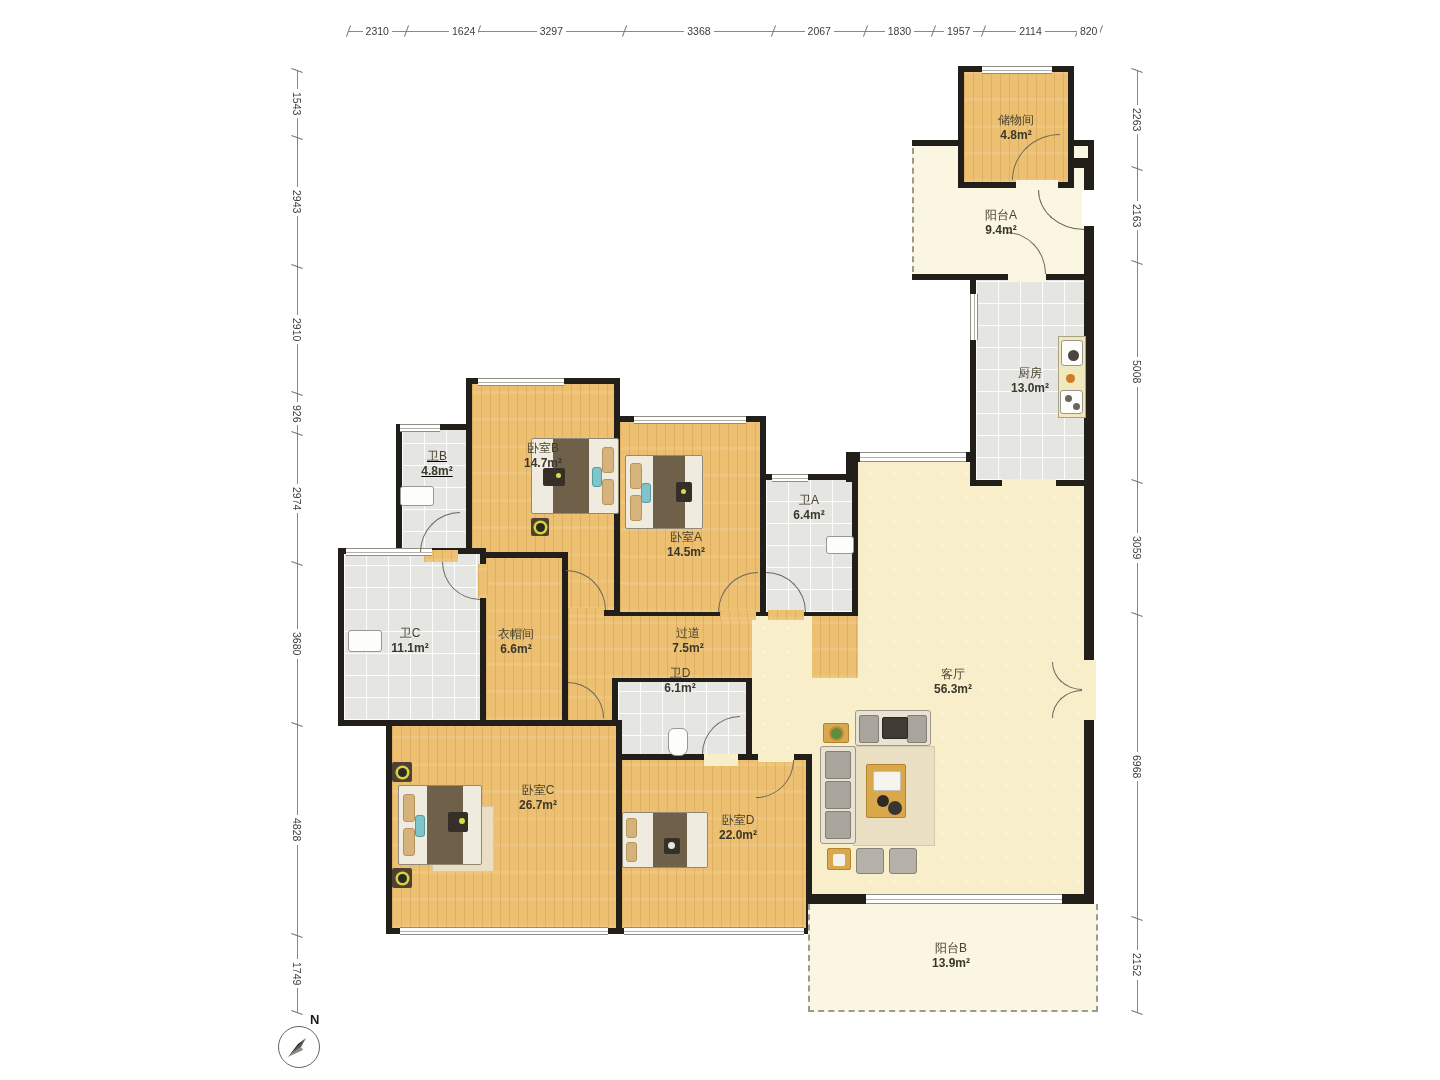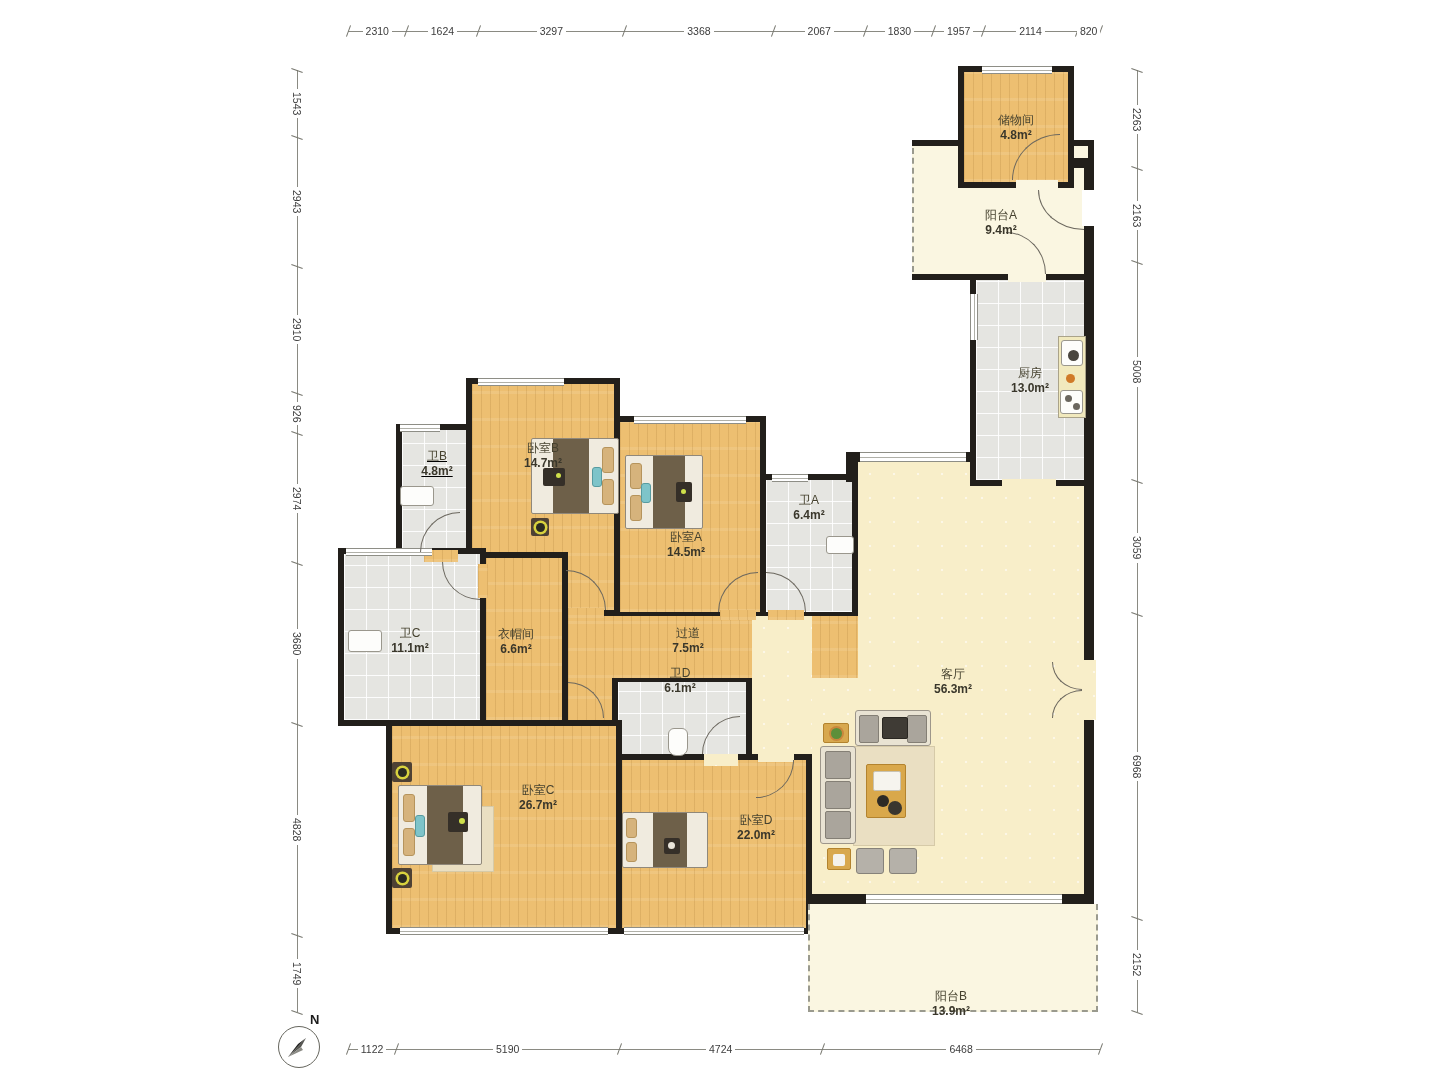--- a/index.html
+++ b/index.html
@@ -288,34 +288,34 @@
     <span class="rarea">56.3m²</span>
   </div>
   <div class="rlabel" style="left:680px;top:681px;">
     <span class="rname">卫D</span>
     <span class="rarea">6.1m²</span>
   </div>
   <div class="rlabel" style="left:538px;top:798px;">
     <span class="rname">卧室C</span>
     <span class="rarea">26.7m²</span>
   </div>
-  <div class="rlabel" style="left:756px;top:828px;">
+  <div class="rlabel" style="left:738px;top:828px;">
     <span class="rname">卧室D</span>
     <span class="rarea">22.0m²</span>
   </div>
-  <div class="rlabel" style="left:951px;top:956px;margin-top:48px;">
+  <div class="rlabel" style="left:951px;top:956px;">
     <span class="rname">阳台B</span>
     <span class="rarea">13.9m²</span>
   </div>
 
   <div class="ruler h" style="left:348px;top:22px;width:752px;height:18px;">
     <div class="seg h" style="flex-grow: 1320;">
         <span class="dlabel">2310</span>
       </div>
-    <div class="seg h" style="flex-grow: 1624;">
+    <div class="seg h" style="flex-grow: 1624; justify-content: flex-end;">
         <span class="dlabel">1624</span>
       </div>
     <div class="seg h" style="flex-grow: 3297;">
         <span class="dlabel">3297</span>
       </div>
     <div class="seg h" style="flex-grow: 3368;">
         <span class="dlabel">3368</span>
       </div>
     <div class="seg h" style="flex-grow: 2067;">
         <span class="dlabel">2067</span>
@@ -327,34 +327,20 @@
         <span class="dlabel">1957</span>
       </div>
     <div class="seg h" style="flex-grow: 2114;">
         <span class="dlabel">2114</span>
       </div>
     <div class="seg h" style="flex-grow: 514;">
         <span class="dlabel">820</span>
       </div>
   </div>
 
-  <div class="ruler h" style="left:348px;top:1040px;width:752px;height:18px;">
-    <div class="seg h" style="flex-grow: 1122;">
-        <span class="dlabel">1122</span>
-      </div>
-    <div class="seg h" style="flex-grow: 5190;">
-        <span class="dlabel">5190</span>
-      </div>
-    <div class="seg h" style="flex-grow: 4724;">
-        <span class="dlabel">4724</span>
-      </div>
-    <div class="seg h" style="flex-grow: 6468;">
-        <span class="dlabel">6468</span>
-      </div>
-  </div>
 
   <div class="ruler v" style="left:288px;top:70px;width:18px;height:942px;">
     <div class="seg v" style="flex-grow: 1543;">
         <span class="dlabel">1543</span>
       </div>
     <div class="seg v" style="flex-grow: 2943;">
         <span class="dlabel">2943</span>
       </div>
     <div class="seg v" style="flex-grow: 2910;">
         <span class="dlabel">2910</span>

